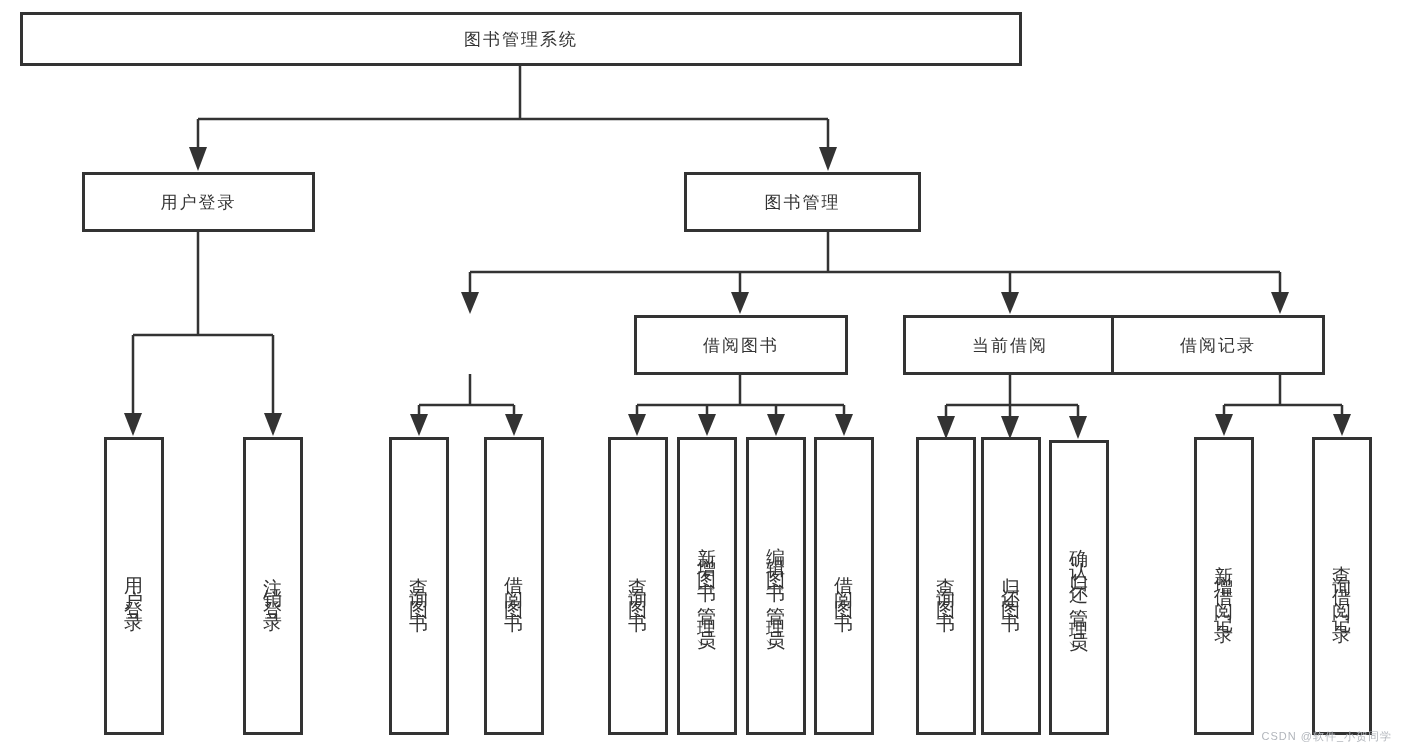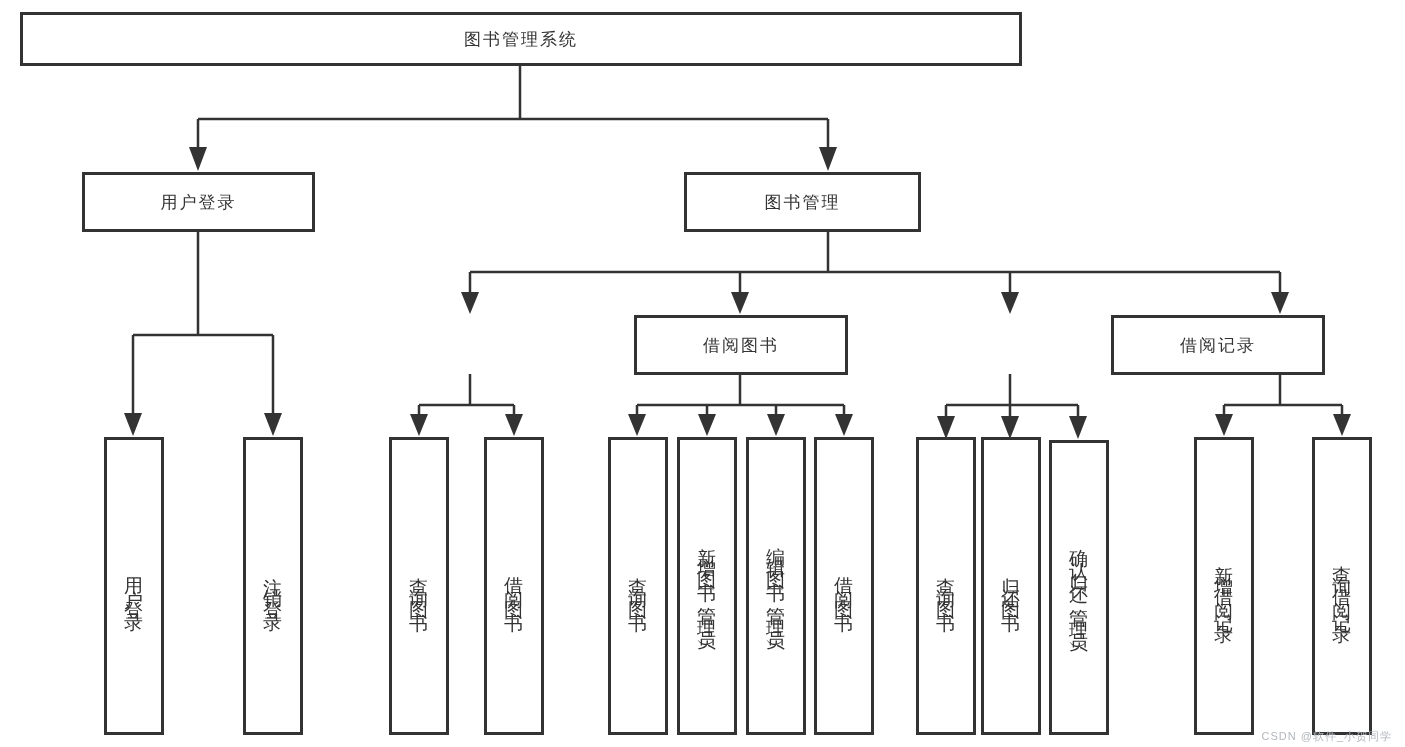--- a/index.html
+++ b/index.html
@@ -102,20 +102,23 @@
   <div class="node h-node" style="left:82px;top:172px;width:233px;height:60px;">
     <span>用户登录</span>
   </div>
   <div class="node h-node" style="left:684px;top:172px;width:237px;height:60px;">
     <span>图书管理</span>
   </div>
 
   <div class="node h-node" style="left:634px;top:315px;width:214px;height:60px;">
     <span>借阅图书</span>
   </div>
+  <div class="node h-node" style="left:903px;top:315px;width:214px;height:60px;">
+    <span>当前借阅</span>
+  </div>
   <div class="node h-node" style="left:1111px;top:315px;width:214px;height:60px;">
     <span>借阅记录</span>
   </div>
 
   <div class="node leaf-node" style="left:104px;">
     <span class="v-text">用户登录</span>
   </div>
   <div class="node leaf-node" style="left:243px;">
     <span class="v-text">注销登录</span>
   </div>

